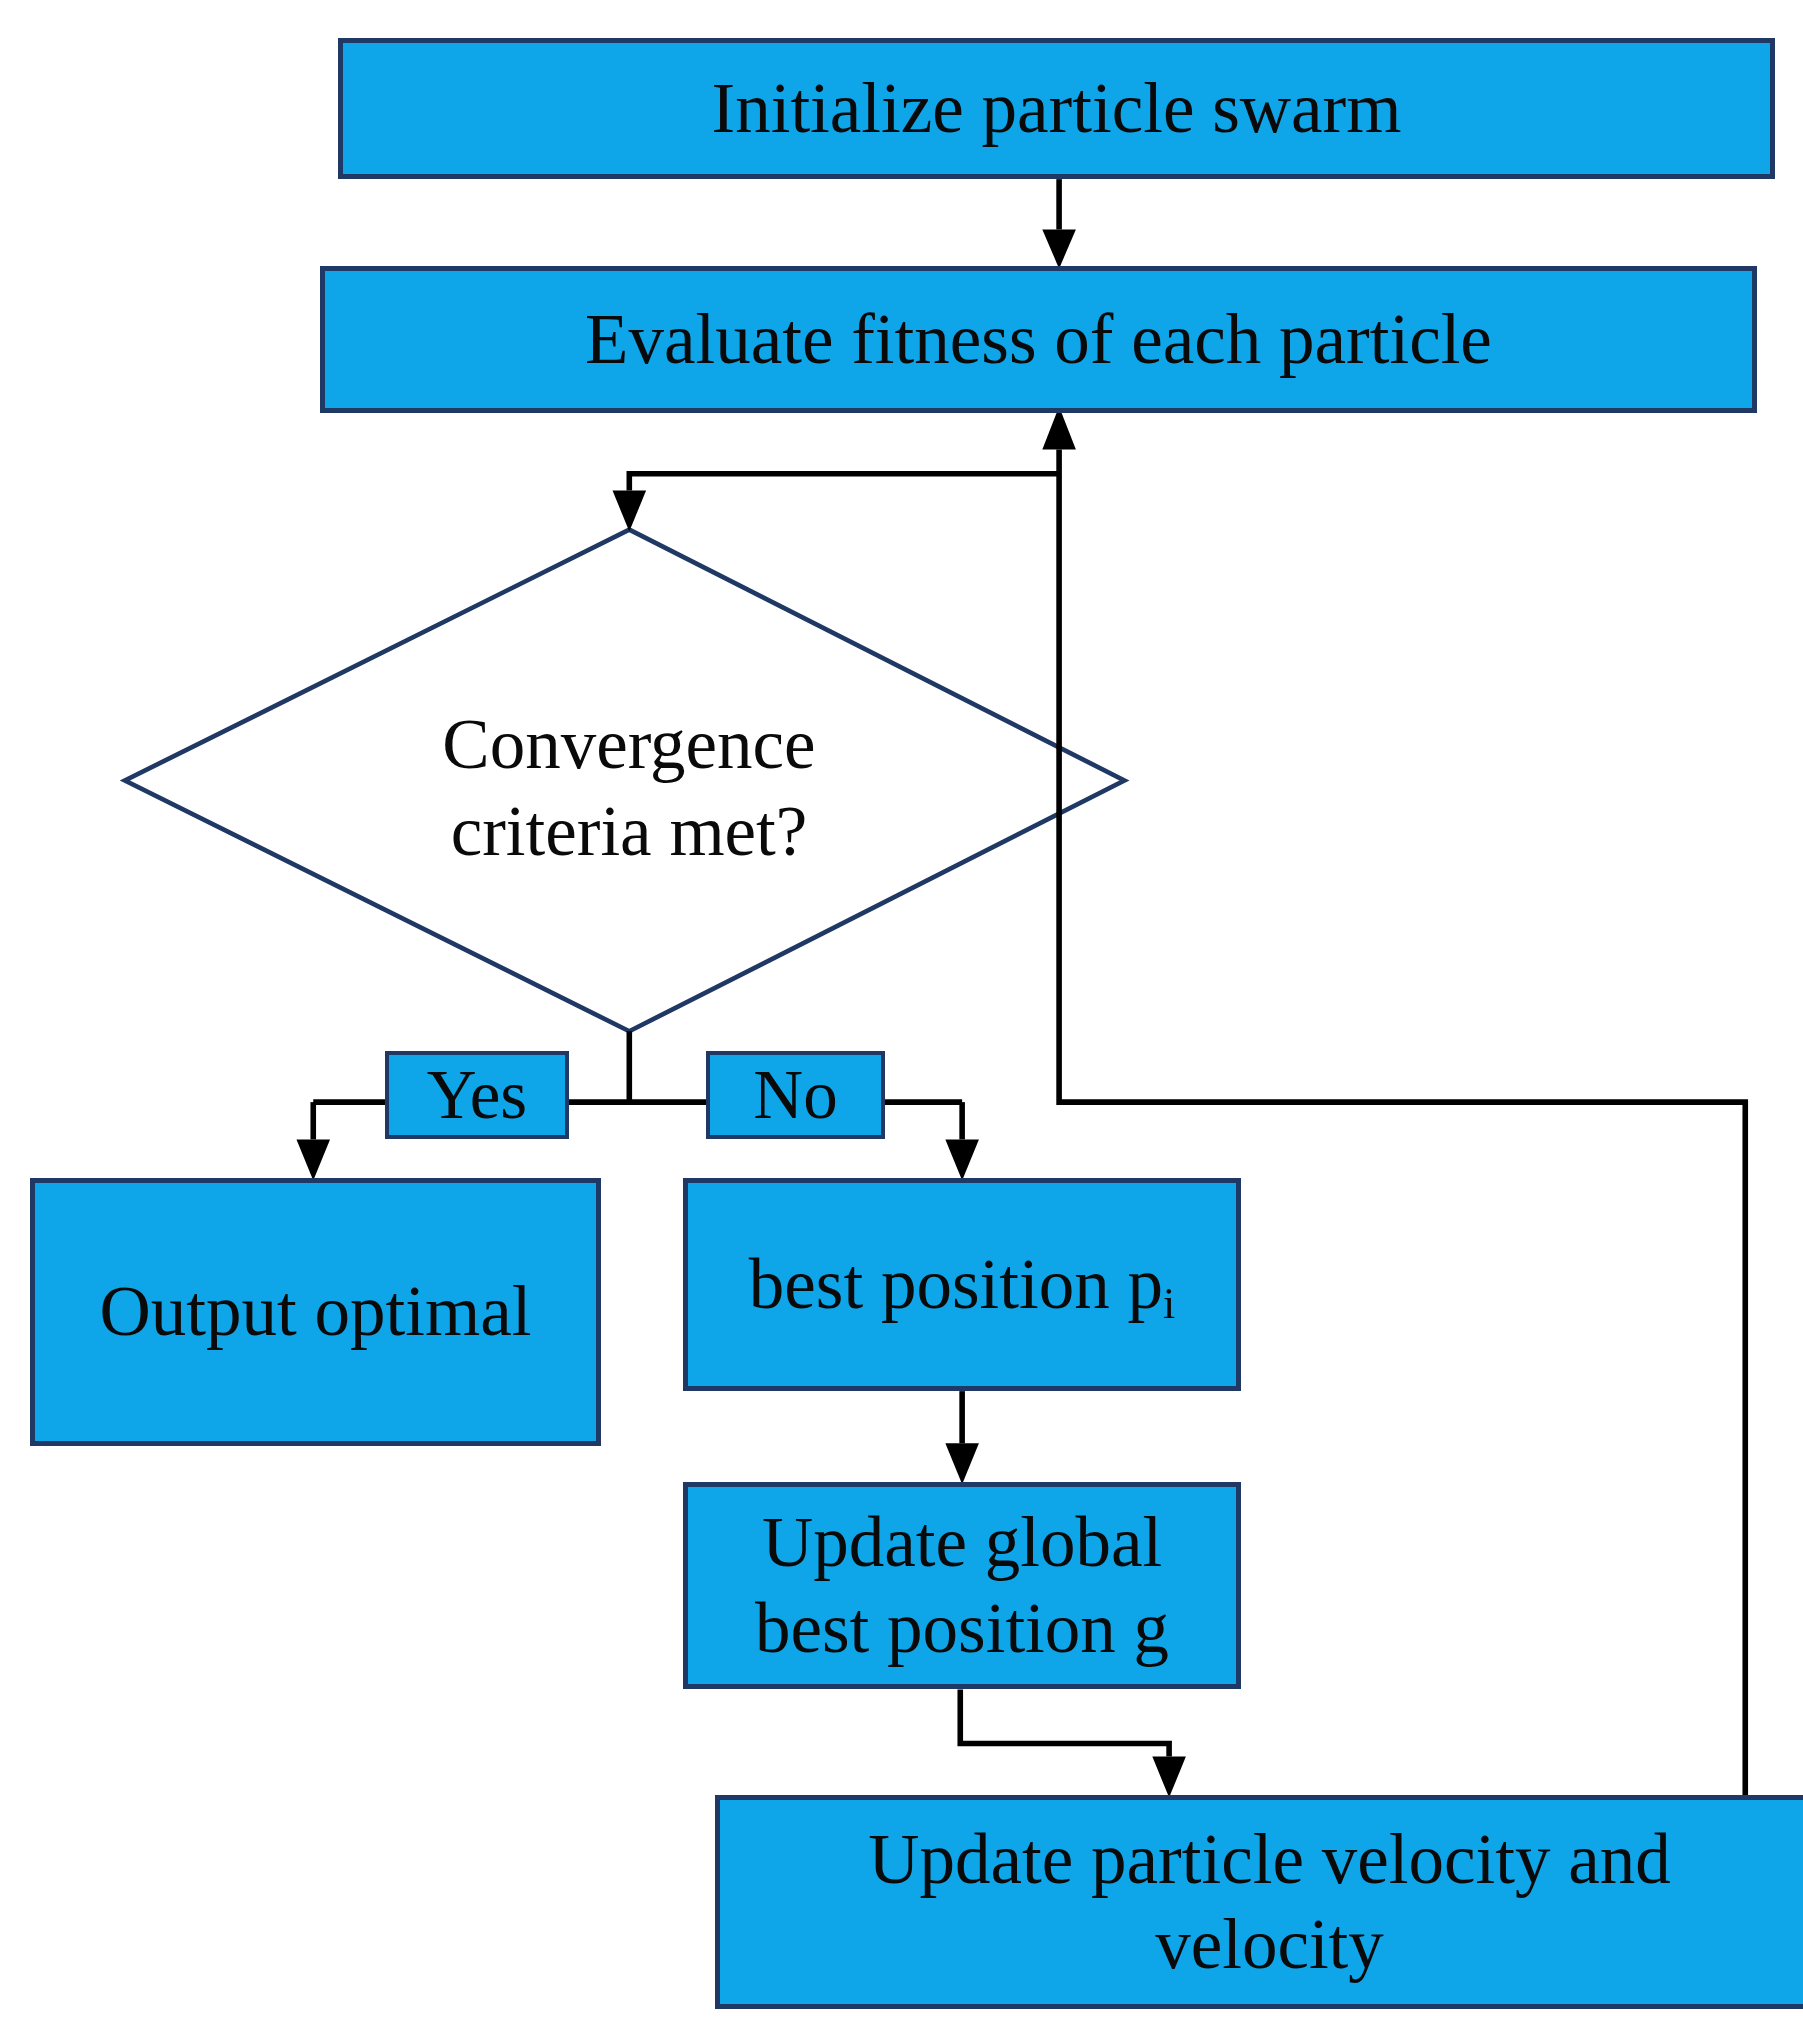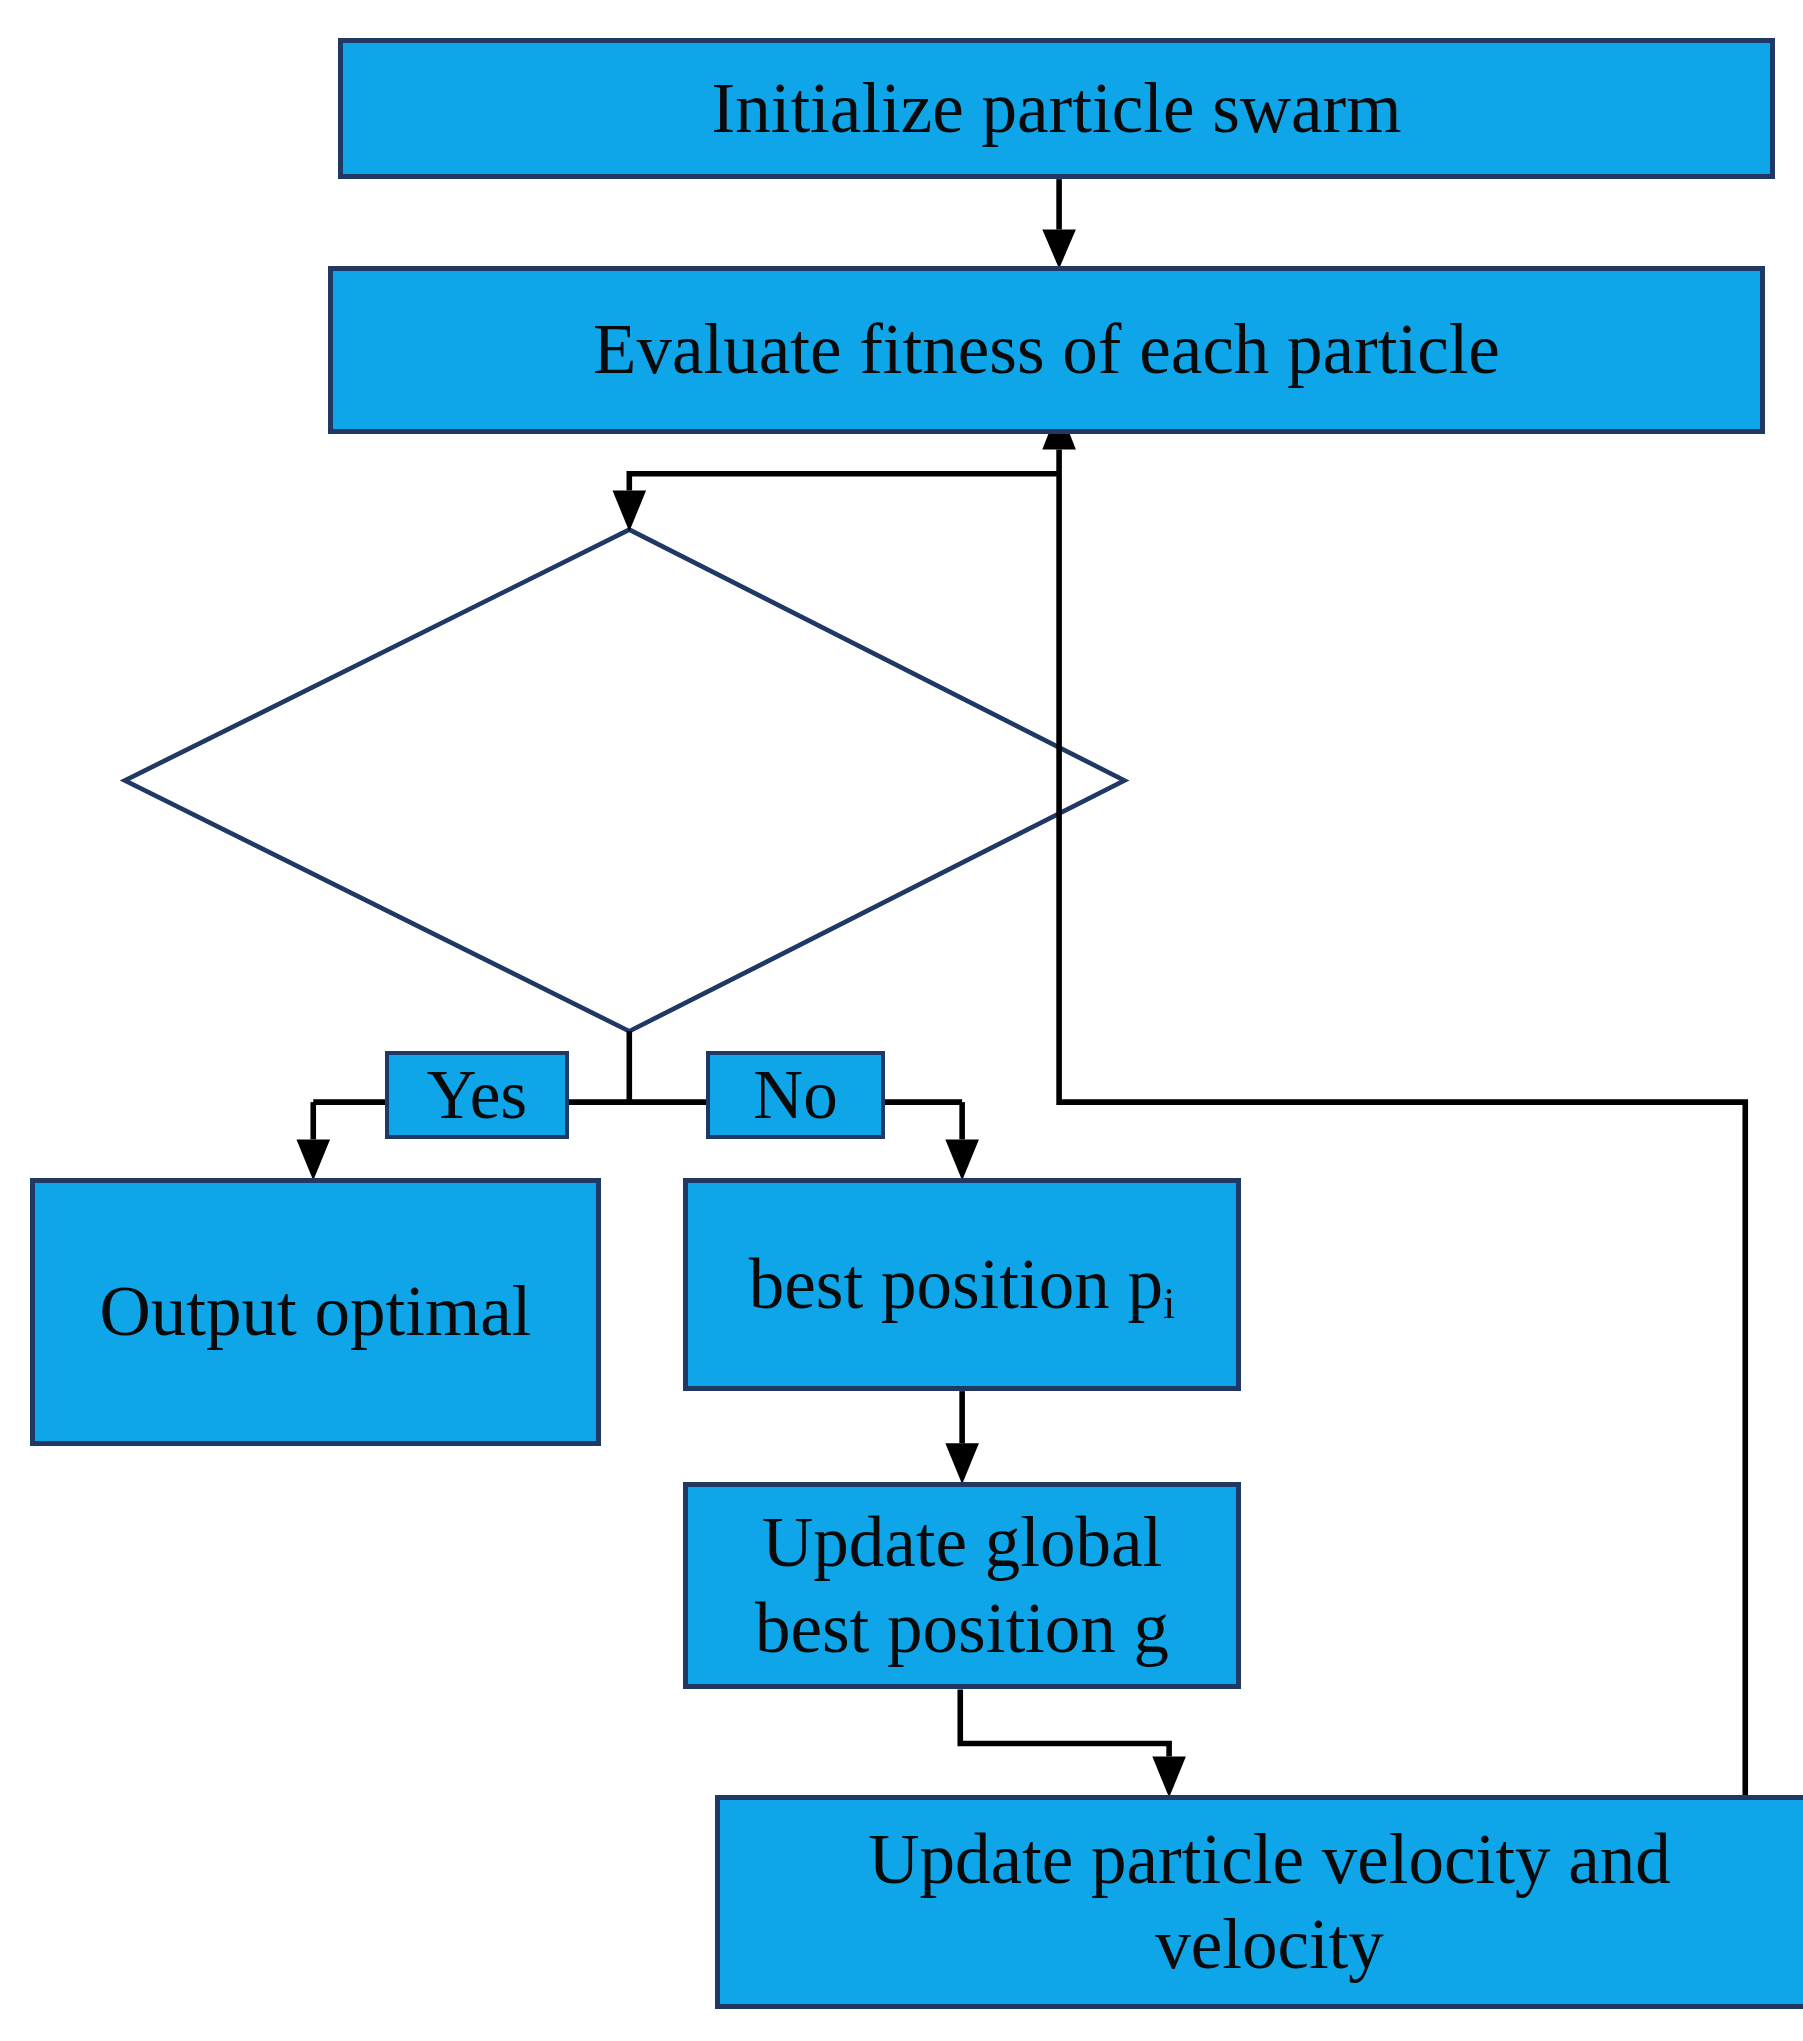--- a/index.html
+++ b/index.html
@@ -24,21 +24,21 @@
     border:5.6px solid var(--navy);
     display:flex;flex-direction:column;
     align-items:center;justify-content:center;
     text-align:center;
     font-size:71px;line-height:1.2;
     color:var(--text);
     white-space:nowrap;
   }
   .label-box{border-width:4.7px;font-size:69px;}
   .node-init    {left:338px;top:38px;  width:1437px;height:141px;}
-  .node-eval    {left:328px;top:266px; width:1437px;height:168px;}
+  .node-eval    {left:320px;top:266px; width:1437px;height:147px;}
   .node-yes     {left:385px;top:1051px;width:184px; height:88px;}
   .node-no      {left:706px;top:1051px;width:179px; height:88px;}
   .node-output  {left:30px; top:1178px;width:571px; height:268px;}
   .node-personal{left:683px;top:1178px;width:558px; height:213px;}
   .node-global  {left:683px;top:1482px;width:558px; height:207px;}
   .node-velocity{left:715px;top:1795px;width:1109px;height:214px;}
   .diamond-text{
     position:absolute;left:256px;top:701px;width:746px;
     display:flex;flex-direction:column;align-items:center;
     text-align:center;font-size:71px;line-height:1.22;color:var(--text);
@@ -84,20 +84,24 @@
   </svg>
 
   <div class="node node-init">
     <span>Initialize particle swarm</span>
   </div>
 
   <div class="node node-eval">
     <span>Evaluate fitness of each particle</span>
   </div>
 
+  <div class="diamond-text">
+    <span>Convergence</span>
+    <span>criteria met?</span>
+  </div>
 
   <div class="node label-box node-yes">
     <span>Yes</span>
   </div>
 
   <div class="node label-box node-no">
     <span>No</span>
   </div>
 
   <div class="node node-output">

